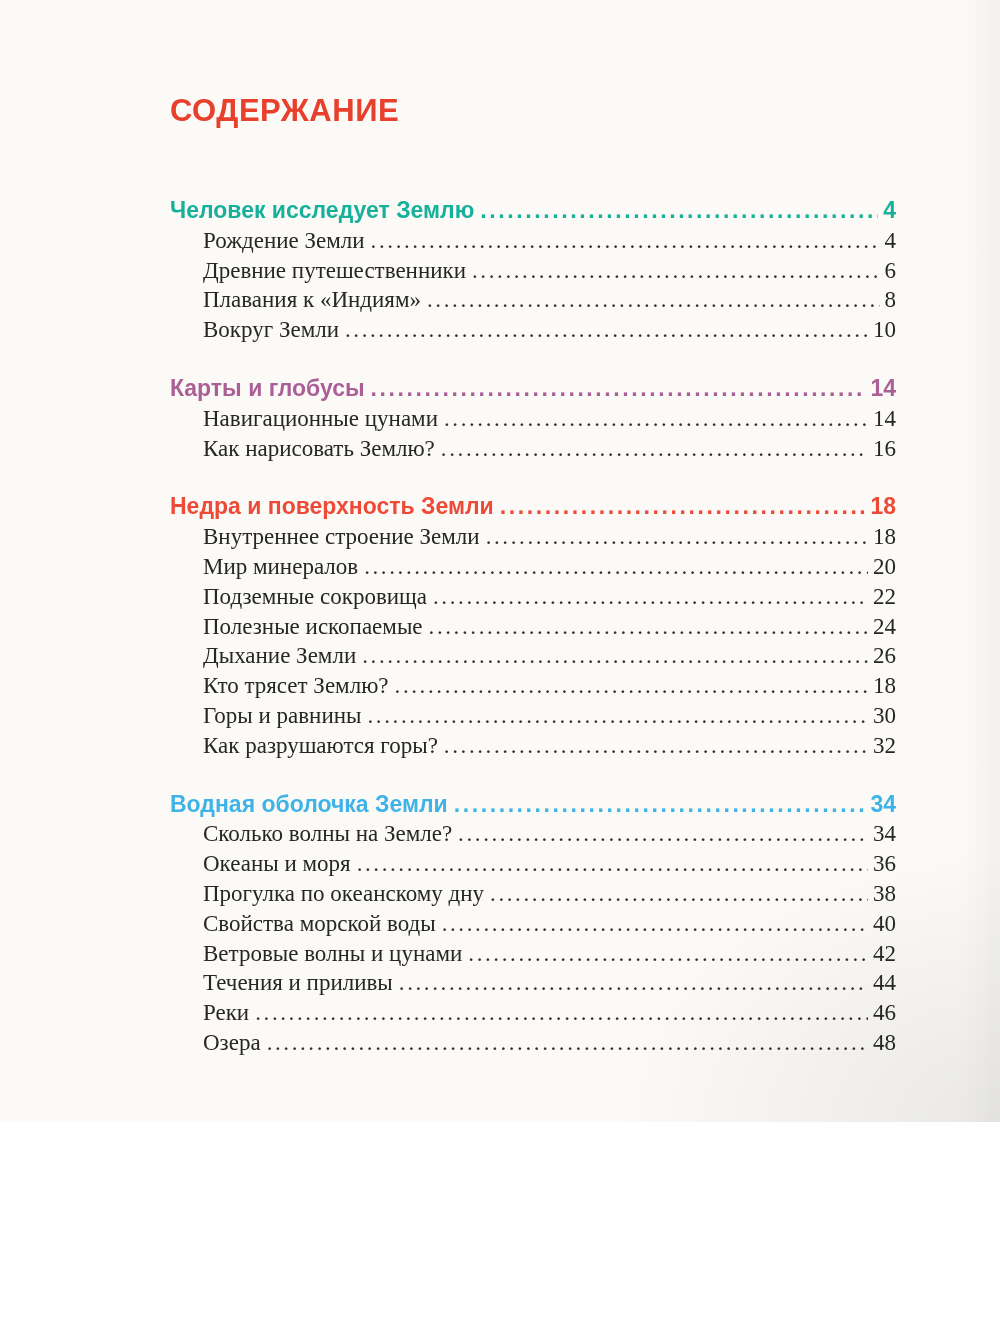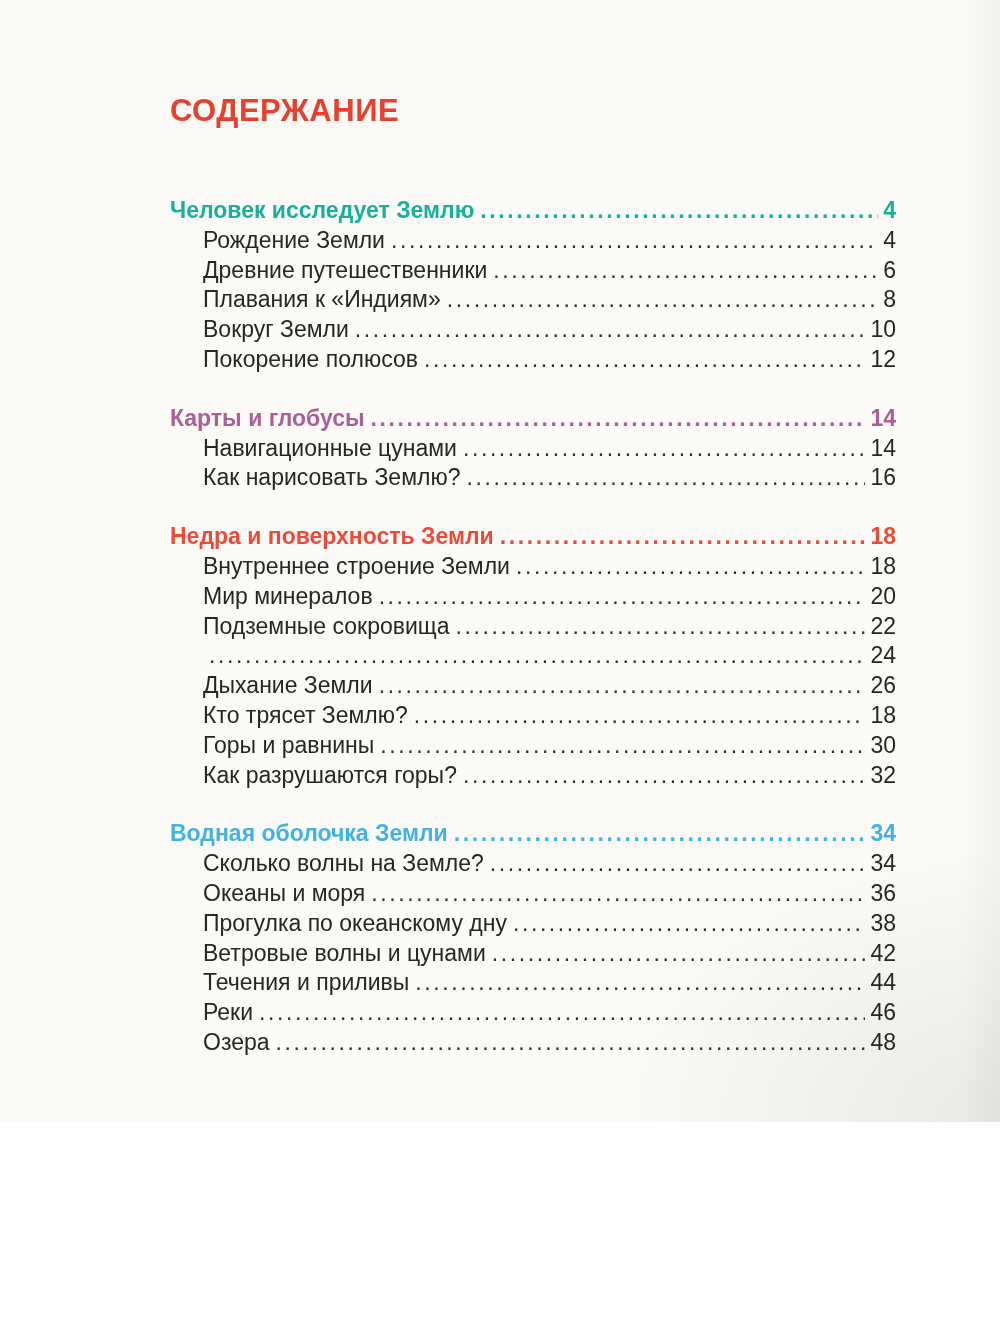--- a/index.html
+++ b/index.html
@@ -42,20 +42,21 @@
     align-items: baseline;
     font-size: 23px;
     line-height: 29.8px;
     color: #262626;
   }
   .row.head {
     font-weight: 700;
   }
   .row.item {
     padding-left: 33px;
+    font-family: Liberation Serif, serif;
   }
   .label {
     white-space: nowrap;
     flex: 0 0 auto;
   }
   .dots {
     flex: 1 1 auto;
     overflow: hidden;
     white-space: nowrap;
     margin: 0 3px 0 6px;
@@ -98,25 +99,20 @@
           <div class="row item">
             <span class="label">Плавания к «Индиям»</span>
             <span class="dots"></span>
             <span class="num">8</span>
           </div>
           <div class="row item">
             <span class="label">Вокруг Земли</span>
             <span class="dots"></span>
             <span class="num">10</span>
           </div>
-          <div class="row item">
-            <span class="label">Покорение полюсов</span>
-            <span class="dots"></span>
-            <span class="num">12</span>
-          </div>
         </section>
         <section class="toc-section">
           <div class="row head" style="color: rgb(171, 95, 151);">
             <span class="label">Карты и глобусы</span>
             <span class="dots"></span>
             <span class="num">14</span>
           </div>
           <div class="row item">
             <span class="label">Навигационные цунами</span>
             <span class="dots"></span>
@@ -143,20 +139,21 @@
             <span class="label">Мир минералов</span>
             <span class="dots"></span>
             <span class="num">20</span>
           </div>
           <div class="row item">
             <span class="label">Подземные сокровища</span>
             <span class="dots"></span>
             <span class="num">22</span>
           </div>
           <div class="row item">
+            <span class="label">Полезные ископаемые</span>
             <span class="dots"></span>
             <span class="num">24</span>
           </div>
           <div class="row item">
             <span class="label">Дыхание Земли</span>
             <span class="dots"></span>
             <span class="num">26</span>
           </div>
           <div class="row item">
             <span class="label">Кто трясет Землю?</span>
@@ -187,20 +184,25 @@
           </div>
           <div class="row item">
             <span class="label">Океаны и моря</span>
             <span class="dots"></span>
             <span class="num">36</span>
           </div>
           <div class="row item">
             <span class="label">Прогулка по океанскому дну</span>
             <span class="dots"></span>
             <span class="num">38</span>
+          </div>
+          <div class="row item">
+            <span class="label">Свойства морской воды</span>
+            <span class="dots"></span>
+            <span class="num">40</span>
           </div>
           <div class="row item">
             <span class="label">Ветровые волны и цунами</span>
             <span class="dots"></span>
             <span class="num">42</span>
           </div>
           <div class="row item">
             <span class="label">Течения и приливы</span>
             <span class="dots"></span>
             <span class="num">44</span>

